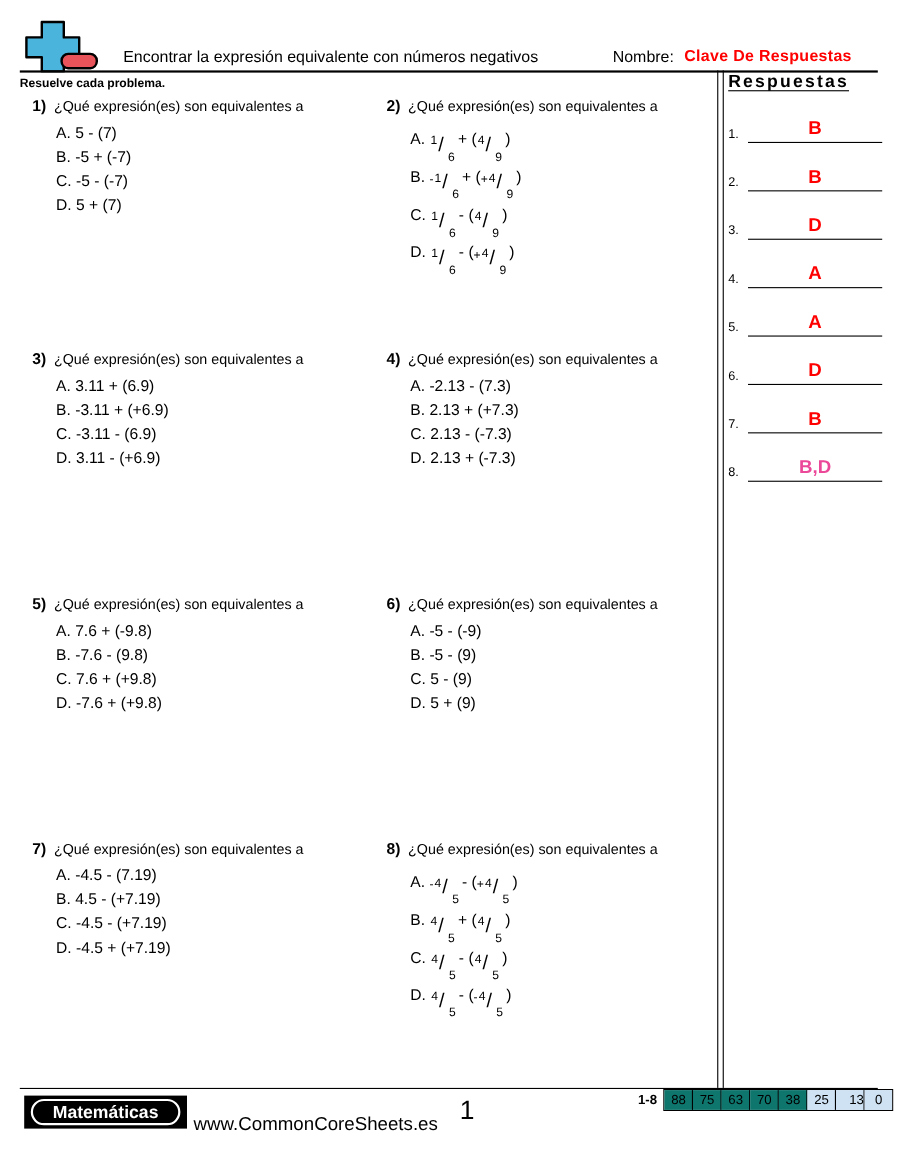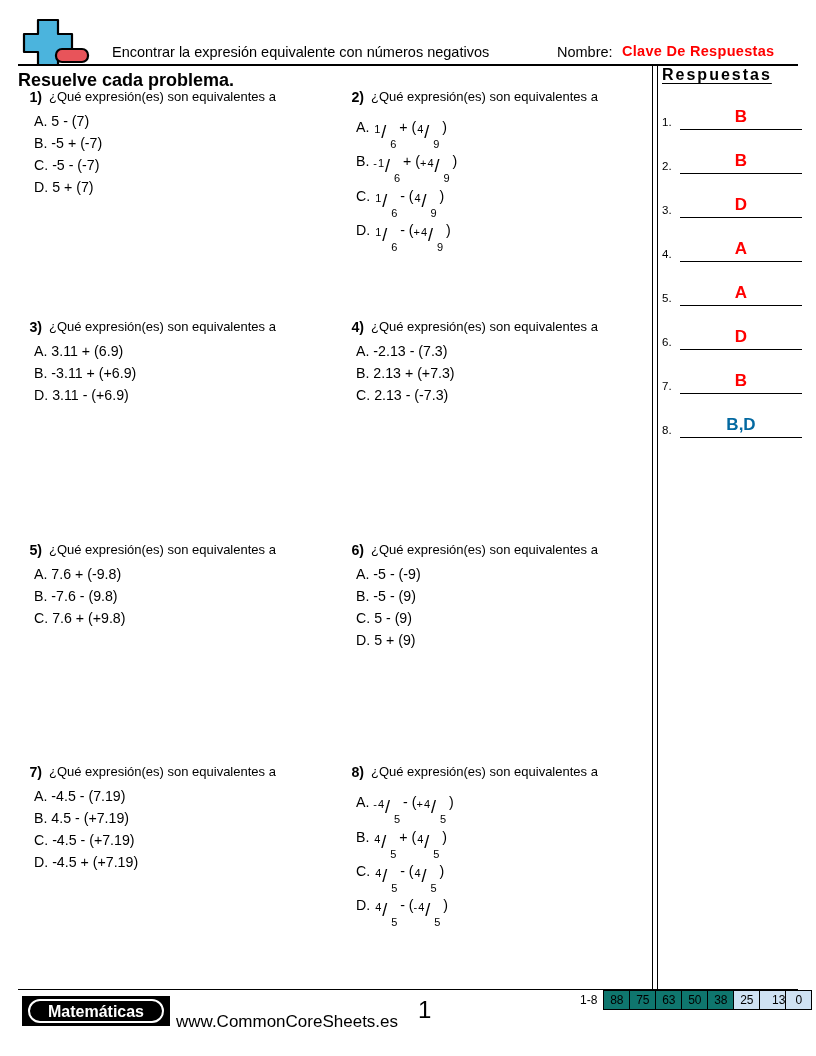--- a/index.html
+++ b/index.html
@@ -67,21 +67,21 @@
     top: 64px;
     width: 780px;
     height: 0;
     border-top: 2.5px solid #000;
   }
 
   #instructions {
     position: absolute;
     left: 18px;
     top: 70px;
-    font-size: 18px;
+    font-size: 11px;
     font-weight: bold;
     white-space: nowrap;
   }
 
   
   #divider {
     position: absolute;
     left: 652px;
     top: 64px;
     width: 6px;
@@ -123,21 +123,21 @@
     text-align: right;
     font-weight: bold;
     font-size: 14.2px;
   }
   .qtext {
     display: block;
     margin-left: 31px;
     font-size: 13px;
   }
   .choices {
-    margin-left: 16px;
+    margin-left: 33px;
     margin-top: 4px;
   }
   .choice {
     font-size: 14.2px;
     line-height: 22px;
     white-space: nowrap;
   }
   .choice.frac-row {
     line-height: 34px;
   }
@@ -272,20 +272,21 @@
     height: 20px;
     display: flex;
     align-items: stretch;
     font-size: 12px;
   }
   #score-range {
     display: flex;
     align-items: center;
     padding-right: 6px;
     font-size: 12px;
+    font-weight: bold;
   }
   #score-cells {
     display: flex;
     border: 1.4px solid #000;
   }
   .score-cell {
     width: 25px;
     text-align: center;
     line-height: 18px;
     border-right: 1.2px solid #000;
@@ -348,43 +349,46 @@
       </div>
     </div>
     <div class="qcell" style="left: 18px; top: 230px;">
       <div class="qhead">
         <span class="qnum">3)</span>
         <span class="qtext">¿Qué expresión(es) son equivalentes a</span>
       </div>
       <div class="choices">
         <div class="choice"><span class="clet">A.</span> <span>3.11 + (6.9)</span></div>
         <div class="choice"><span class="clet">B.</span> <span>-3.11 + (+6.9)</span></div>
+        <div class="choice"><span class="clet">C.</span> <span>-3.11 - (6.9)</span></div>
         <div class="choice"><span class="clet">D.</span> <span>3.11 - (+6.9)</span></div>
       </div>
     </div>
     <div class="qcell" style="left: 340px; top: 230px;">
       <div class="qhead">
         <span class="qnum">4)</span>
         <span class="qtext">¿Qué expresión(es) son equivalentes a</span>
       </div>
       <div class="choices">
         <div class="choice"><span class="clet">A.</span> <span>-2.13 - (7.3)</span></div>
         <div class="choice"><span class="clet">B.</span> <span>2.13 + (+7.3)</span></div>
         <div class="choice"><span class="clet">C.</span> <span>2.13 - (-7.3)</span></div>
+        <div class="choice"><span class="clet">D.</span> <span>2.13 + (-7.3)</span></div>
       </div>
     </div>
     <div class="qcell" style="left: 18px; top: 453px;">
       <div class="qhead">
         <span class="qnum">5)</span>
         <span class="qtext">¿Qué expresión(es) son equivalentes a</span>
       </div>
       <div class="choices">
         <div class="choice"><span class="clet">A.</span> <span>7.6 + (-9.8)</span></div>
         <div class="choice"><span class="clet">B.</span> <span>-7.6 - (9.8)</span></div>
         <div class="choice"><span class="clet">C.</span> <span>7.6 + (+9.8)</span></div>
+        <div class="choice"><span class="clet">D.</span> <span>-7.6 + (+9.8)</span></div>
       </div>
     </div>
     <div class="qcell" style="left: 340px; top: 453px;">
       <div class="qhead">
         <span class="qnum">6)</span>
         <span class="qtext">¿Qué expresión(es) son equivalentes a</span>
       </div>
       <div class="choices">
         <div class="choice"><span class="clet">A.</span> <span>-5 - (-9)</span></div>
         <div class="choice"><span class="clet">B.</span> <span>-5 - (9)</span></div>
@@ -451,40 +455,40 @@
         <span class="ans-val" style="color: rgb(255, 0, 0);">D</span>
         <span class="ans-line"></span>
       </div>
       <div class="ans-row">
         <span class="ans-idx">7.</span>
         <span class="ans-val" style="color: rgb(255, 0, 0);">B</span>
         <span class="ans-line"></span>
       </div>
       <div class="ans-row">
         <span class="ans-idx">8.</span>
-        <span class="ans-val" style="color: #0369a1;">B,D</span>
+        <span class="ans-val" style="color: #ec4899;">B,D</span>
         <span class="ans-line"></span>
       </div>
     </div>
 </div>
 
 <div id="footer-rule"></div>
 
 <div id="brand">
   <div id="brand-pill">Matemáticas</div>
 </div>
 
 <div id="site">www.CommonCoreSheets.es</div>
 <div id="page-num">1</div>
 
 <div id="score">
   <div id="score-range">1-8</div>
   <div id="score-cells">
       <div class="score-cell">88</div>
       <div class="score-cell">75</div>
       <div class="score-cell">63</div>
-      <div class="score-cell">50</div>
+      <div class="score-cell">70</div>
       <div class="score-cell">38</div>
       <div class="score-cell hl" style="background: rgb(207, 226, 243);">25</div>
       <div class="score-cell hl" style="background: rgb(207, 226, 243); text-align: right;">13</div>
       <div class="score-cell hl" style="background: rgb(207, 226, 243);">0</div>
     </div>
 </div>
 
 </body></html>

